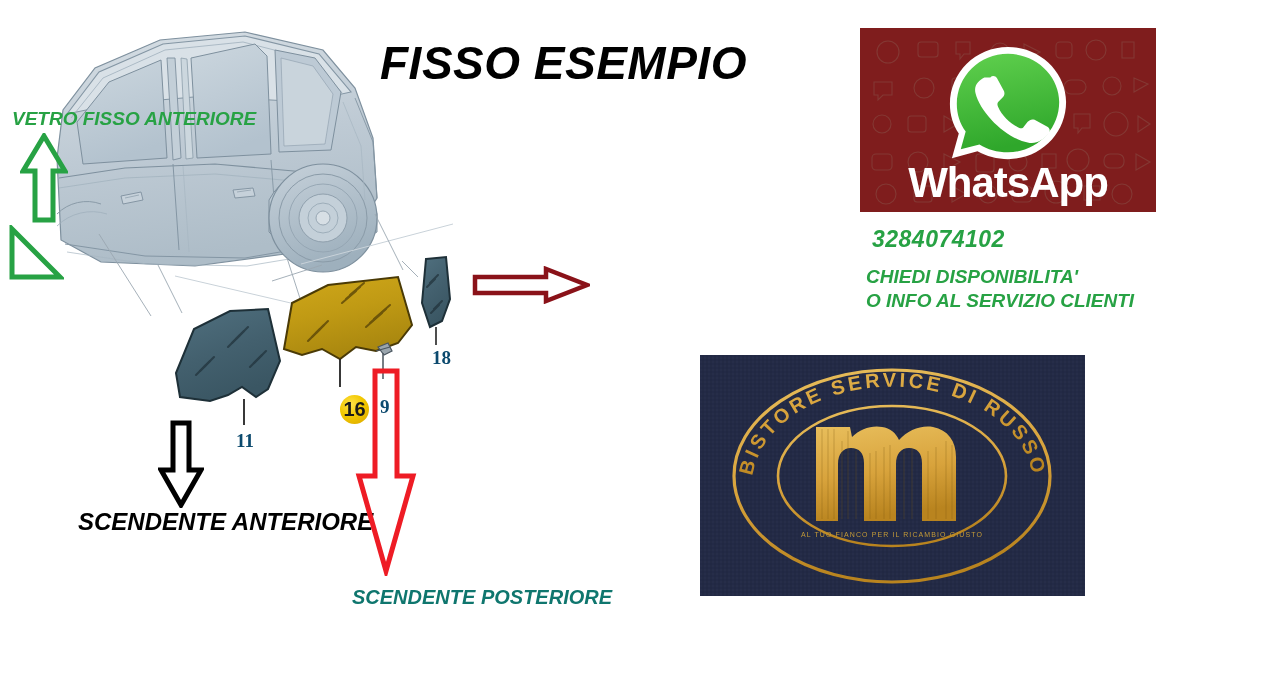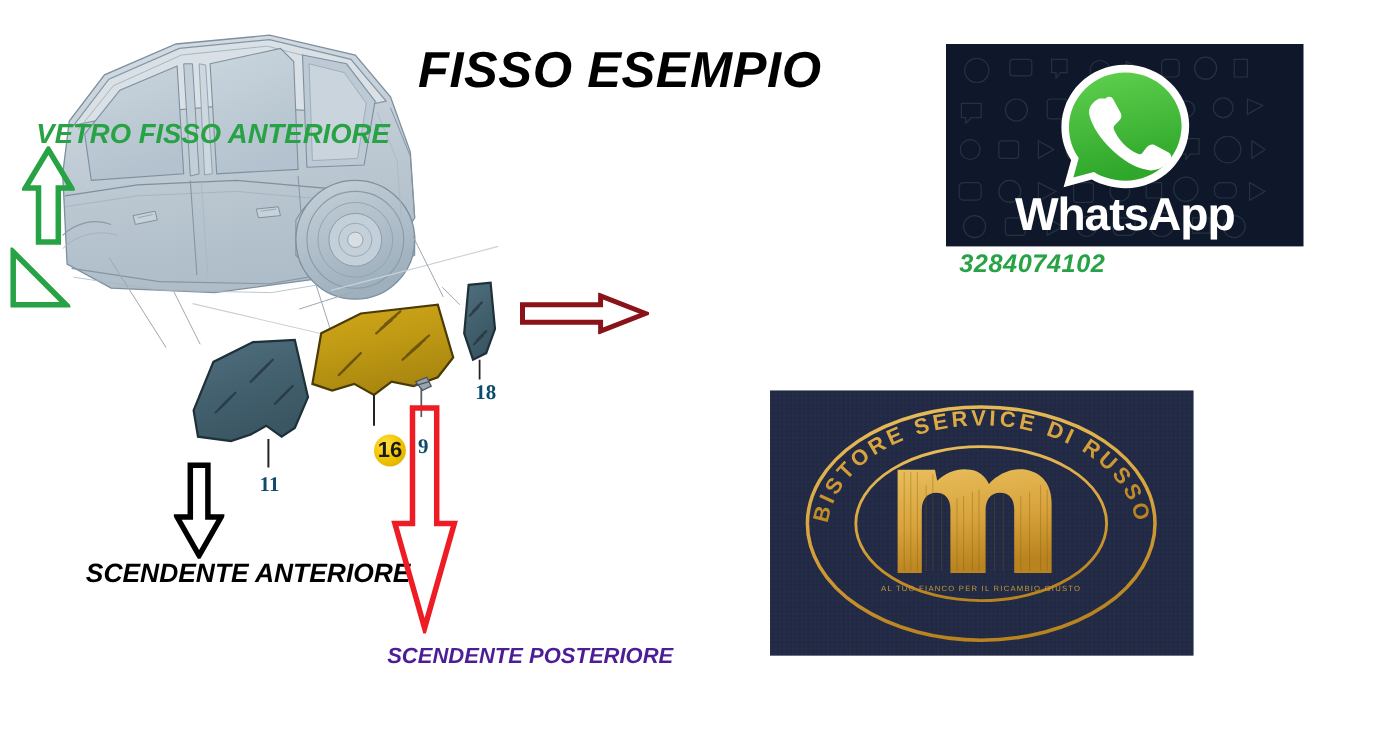--- a/index.html
+++ b/index.html
@@ -45,44 +45,44 @@
     display:flex;align-items:center;justify-content:center;
     font-family:"Liberation Sans", sans-serif;
     margin-left:16px;
   }
 
   
   .callout-label{
     font-weight:bold; font-style:italic; white-space:pre-line; line-height:1.12;
   }
   #label-vetro-fisso-anteriore{
-    left:12px; top:108px; font-size:25px; color:#27A244;margin-left:21px;
+    left:12px; top:108px; font-size:19px; color:#27A244;
   }
   #label-vetro-fisso-posteriore{
     left:610px; top:281px; font-size:19px; color:#8A1219; line-height:1.3;
   }
   #label-scendente-anteriore{
     left:78px; top:509px; font-size:24px; color:#000000;
   }
   #label-scendente-posteriore{
-    left:352px; top:586px; font-size:20px; color:#4c1d95;
+    left:352px; top:586px; font-size:20px; color:#0f766e;
   }
 
   
   #arrow-green-up{left:20px; top:133px; width:48px; height:90px;}
   #shape-green-triangle{left:8px; top:225px; width:56px; height:56px;}
   #arrow-red-right{left:472px; top:266px; width:118px; height:38px;}
   #arrow-black-down{left:158px; top:420px; width:46px; height:88px;}
   #arrow-red-down{left:355px; top:368px; width:62px; height:208px;}
   .arrow svg{display:block;}
 
   
   #whatsapp-box{
-    left:860px; top:40px; width:325px; height:184px;
-    background:#0f172a; overflow:hidden;
+    left:860px; top:28px; width:296px; height:184px;
+    background:#7f1d1d; overflow:hidden;
   }
   #whatsapp-pattern{
     position:absolute; inset:0; opacity:0.14;
   }
   #whatsapp-logo-mark{
     position:absolute; left:50%; top:14px; transform:translateX(-50%);
     width:126px; height:126px;
   }
   #whatsapp-wordmark{
     position:absolute; left:0; right:0; top:131px;
@@ -355,20 +355,22 @@
       <path d="M46 36 c2 -2 5 -2 7 1 l7 13 c1 3 0 5 -2 7 l-4 4 c-1 1 -1 3 0 5
                c4 9 12 17 21 21 c2 1 4 1 5 -1 l4 -5 c2 -2 4 -3 7 -2 l13 7
                c3 2 3 5 1 7 c-5 7 -13 11 -21 9 C62 98 36 72 31 52 c-2 -8 3 -13 9 -16 z" fill="#ffffff"></path>
     </svg>
 
     <div id="whatsapp-wordmark">WhatsApp</div>
   </div>
 
   <div class="abs" id="phone-number">3284074102</div>
 
+  <div class="abs" id="contact-lines">CHIEDI DISPONIBILITA'
+O INFO AL SERVIZIO CLIENTI</div>
 
   <div class="abs" id="company-logo-photo">
     <svg width="385" height="241" viewBox="0 0 385 241" xmlns="http://www.w3.org/2000/svg">
       <defs>
         <linearGradient id="goldInk" x1="0" y1="0" x2="0.2" y2="1">
           <stop offset="0%" stop-color="#E8BE5C"></stop>
           <stop offset="55%" stop-color="#D8A33C"></stop>
           <stop offset="100%" stop-color="#B9841F"></stop>
         </linearGradient>
         <pattern id="fabric" width="4" height="4" patternUnits="userSpaceOnUse">

